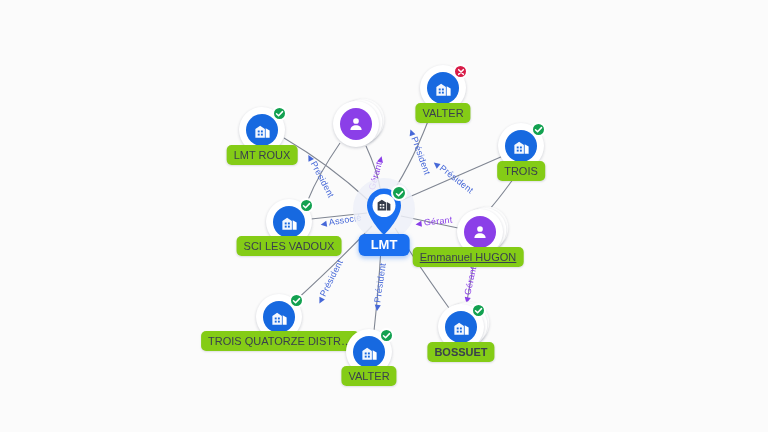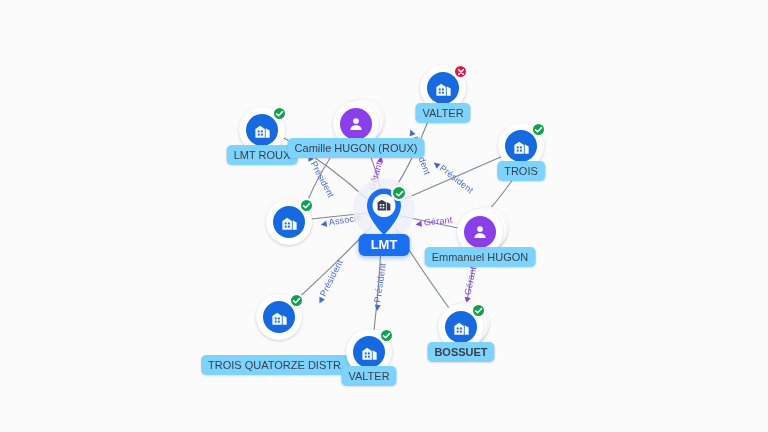--- a/index.html
+++ b/index.html
@@ -60,21 +60,21 @@
   .pin-badge{
     position:absolute;right:-3px;top:-2px;
     width:16px;height:16px;border-radius:50%;
     background:#12a150;border:2px solid #ffffff;box-sizing:border-box;
     display:flex;align-items:center;justify-content:center;
   }
 
   
   .label{
     position:absolute;transform:translate(-50%,0);
-    background:#7dd3fc;
+    background:#84cc16;
     color:#39404d;
     font-size:11px;line-height:14px;
     padding:3px 7px;border-radius:5px;
     white-space:nowrap;
     box-shadow:0 1px 2px rgba(20,30,60,.13);
   }
   .label.selected{
     background:#1a6ff0;color:#ffffff;font-weight:bold;
     font-size:13px;padding:4px 12px;border-radius:6px;
     box-shadow:0 2px 5px rgba(26,111,240,.4);
@@ -181,21 +181,20 @@
       <div class="disc">
         <div class="glyph person">
           <svg width="18" height="18" viewBox="0 0 24 24" fill="#ffffff">
             <circle cx="12" cy="8" r="3.8"></circle>
             <path d="M4.5 20c0-4.1 3.4-6.5 7.5-6.5s7.5 2.4 7.5 6.5z"></path>
           </svg>
         </div>
       </div>
     </div>
   </div>
-  <div class="label" style="left:356px;top:138px;">Camille HUGON (ROUX)</div>
 
   <div class="node" style="left:443px;top:88px;">
     <div class="disc-wrap">
       <div class="disc">
         <div class="glyph company">
           <svg width="19" height="19" viewBox="0 0 24 24" fill="#ffffff">
             <path d="M3 21V10l6-4 6 4v11H3z" opacity=".95"></path>
             <path d="M16 21V9l5 3v9h-5z"></path>
             <rect x="6" y="12" width="2.4" height="2.4" fill="#1769e0"></rect>
             <rect x="10" y="12" width="2.4" height="2.4" fill="#1769e0"></rect>
@@ -243,21 +242,21 @@
       <div class="disc">
         <div class="glyph person">
           <svg width="18" height="18" viewBox="0 0 24 24" fill="#ffffff">
             <circle cx="12" cy="8" r="3.8"></circle>
             <path d="M4.5 20c0-4.1 3.4-6.5 7.5-6.5s7.5 2.4 7.5 6.5z"></path>
           </svg>
         </div>
       </div>
     </div>
   </div>
-  <div class="label" style="left:480px;top:247px;">Emmanuel HUGON</div>
+  <div class="label" style="left:468px;top:247px;text-decoration:underline;">Emmanuel HUGON</div>
 
   <div class="node" style="left:289px;top:222px;">
     <div class="disc-wrap">
       <div class="disc">
         <div class="glyph company">
           <svg width="19" height="19" viewBox="0 0 24 24" fill="#ffffff">
             <path d="M3 21V10l6-4 6 4v11H3z" opacity=".95"></path>
             <path d="M16 21V9l5 3v9h-5z"></path>
             <rect x="6" y="12" width="2.4" height="2.4" fill="#1769e0"></rect>
             <rect x="10" y="12" width="2.4" height="2.4" fill="#1769e0"></rect>
@@ -266,20 +265,21 @@
           </svg>
         </div>
       </div>
       <div class="badge ok">
         <svg width="9" height="9" viewBox="0 0 24 24" fill="none" stroke="#ffffff" stroke-width="4" stroke-linecap="round" stroke-linejoin="round">
             <path d="M4 12.5l5.5 5.5L20 7"></path>
           </svg>
       </div>
     </div>
   </div>
+  <div class="label" style="left:289px;top:236px;">SCI LES VADOUX</div>
 
   <div class="node" style="left:279px;top:317px;">
     <div class="disc-wrap">
       <div class="disc">
         <div class="glyph company">
           <svg width="19" height="19" viewBox="0 0 24 24" fill="#ffffff">
             <path d="M3 21V10l6-4 6 4v11H3z" opacity=".95"></path>
             <path d="M16 21V9l5 3v9h-5z"></path>
             <rect x="6" y="12" width="2.4" height="2.4" fill="#1769e0"></rect>
             <rect x="10" y="12" width="2.4" height="2.4" fill="#1769e0"></rect>
@@ -288,21 +288,21 @@
           </svg>
         </div>
       </div>
       <div class="badge ok">
         <svg width="9" height="9" viewBox="0 0 24 24" fill="none" stroke="#ffffff" stroke-width="4" stroke-linecap="round" stroke-linejoin="round">
             <path d="M4 12.5l5.5 5.5L20 7"></path>
           </svg>
       </div>
     </div>
   </div>
-  <div class="label" style="left:280px;top:331px;margin-top:24px;">TROIS QUATORZE DISTR…</div>
+  <div class="label" style="left:280px;top:331px;">TROIS QUATORZE DISTR…</div>
 
   <div class="node" style="left:369px;top:352px;">
     <div class="disc-wrap">
       <div class="disc">
         <div class="glyph company">
           <svg width="19" height="19" viewBox="0 0 24 24" fill="#ffffff">
             <path d="M3 21V10l6-4 6 4v11H3z" opacity=".95"></path>
             <path d="M16 21V9l5 3v9h-5z"></path>
             <rect x="6" y="12" width="2.4" height="2.4" fill="#1769e0"></rect>
             <rect x="10" y="12" width="2.4" height="2.4" fill="#1769e0"></rect>

